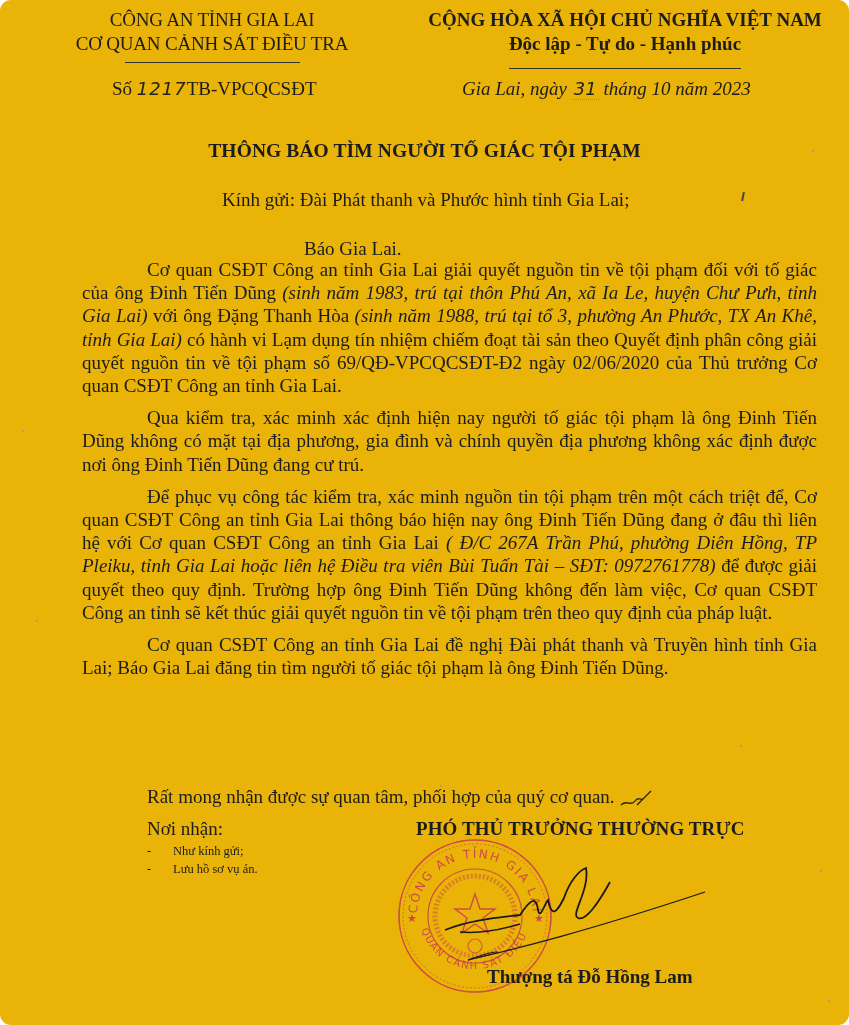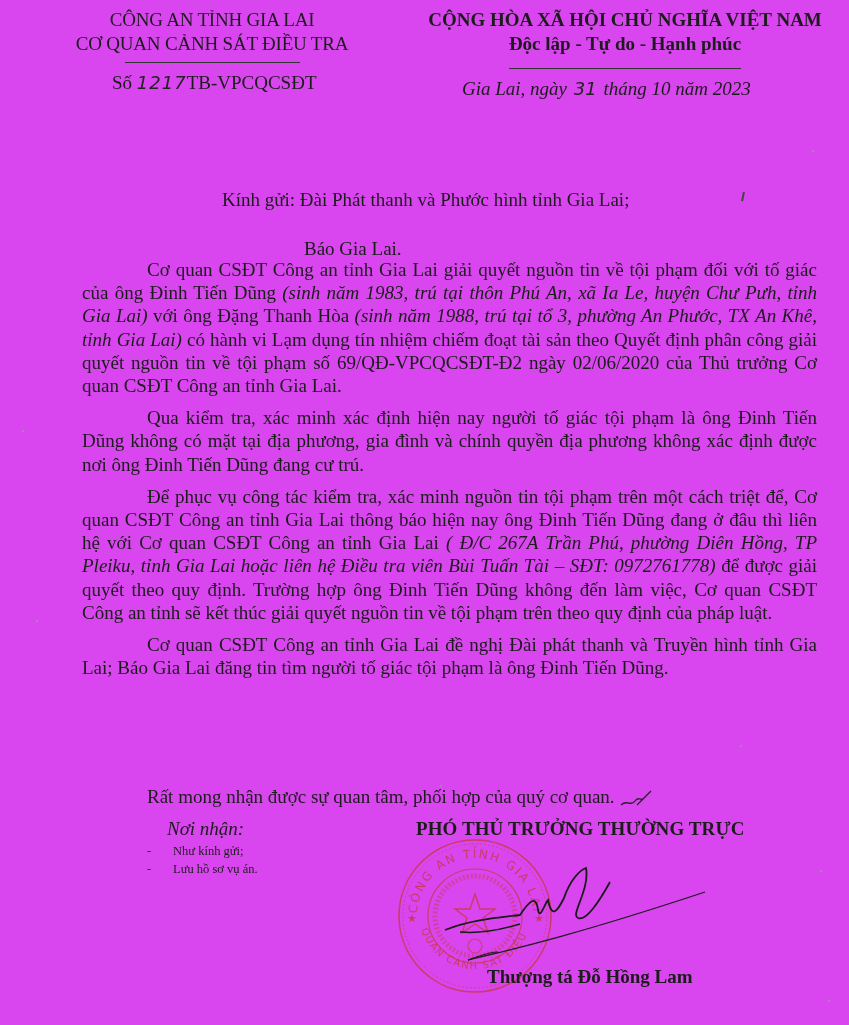--- a/index.html
+++ b/index.html
@@ -13,21 +13,22 @@
       position: relative;
       overflow: hidden;
       font-family: "Liberation Serif", "DejaVu Serif", serif;
       color: #1c1c1c;
     }
     .page {
       position: absolute;
       left: 0; top: 0;
       width: 849px;
       height: 1025px;
-      background: #d946ef;
+      background: #eab308;
+      border-radius: 11px;
     }
     
     .hdr-left {
       position: absolute;
       left: 72px;
       top: 8px;
       width: 280px;
       text-align: center;
       font-size: 19px;
       line-height: 24px;
@@ -50,21 +51,21 @@
       font-weight: bold;
     }
     .hdr-right .motto {
       display: inline-block;
       border-bottom: 1.5px solid #333;
       padding-bottom: 12px;
     }
     .ref-no {
       position: absolute;
       left: 112px;
-      top: 72px;
+      top: 78px;
       font-size: 19px;
     }
     .ref-no .hand {
       font-family: "DejaVu Sans", sans-serif;
       font-style: italic;
       font-size: 18px;
       letter-spacing: 1px;
       color: #222;
     }
     .date-line {
@@ -123,22 +124,20 @@
       font-size: 19px;
       text-align: center;
     }
     .recv-block {
       position: absolute;
       left: 147px;
       top: 818px;
     }
     .recv-title {
       font-size: 19px;
-      margin-left: 20px;
-      font-style: italic;
     }
     .recv-list {
       list-style: none;
       margin: 2px 8px 0 0;
       padding: 0;
       font-size: 12.5px;
       line-height: 18px;
     }
     .recv-list li::before {
       content: "-";
@@ -215,20 +214,21 @@
   <div class="ref-no">
     <span>Số</span><span>&nbsp;</span><span class="hand">1217</span><span>TB-VPCQCSĐT</span>
   </div>
 
   <div class="date-line">
     <span>Gia Lai, ngày</span>
     <span class="hand">31</span>
     <span>tháng 10  năm 2023</span>
   </div>
 
+  <div class="title">THÔNG BÁO TÌM NGƯỜI TỐ GIÁC TỘI PHẠM</div>
 
   <div class="recipients">
     <div>Kính gửi: Đài Phát thanh và Phước hình tỉnh Gia Lai;</div>
     <div class="r2">Báo Gia Lai.</div>
   </div>
   <div class="mark-tick"></div>
 
   <div class="body">
     <p>
       <span>Cơ quan CSĐT Công an tỉnh Gia Lai giải quyết nguồn tin về tội phạm đối với tố giác của ông Đinh Tiến Dũng </span><i>(sinh năm 1983, trú tại thôn Phú An, xã Ia Le, huyện Chư Pưh, tỉnh Gia Lai)</i><span> với ông Đặng Thanh Hòa </span><i>(sinh năm 1988, trú tại tổ 3, phường An Phước, TX An Khê, tỉnh Gia Lai)</i><span> có hành vi Lạm dụng tín nhiệm chiếm đoạt tài sản theo Quyết định phân công giải quyết nguồn tin về tội phạm số 69/QĐ-VPCQCSĐT-Đ2 ngày 02/06/2020 của Thủ trưởng Cơ quan CSĐT Công an tỉnh Gia Lai.</span>

